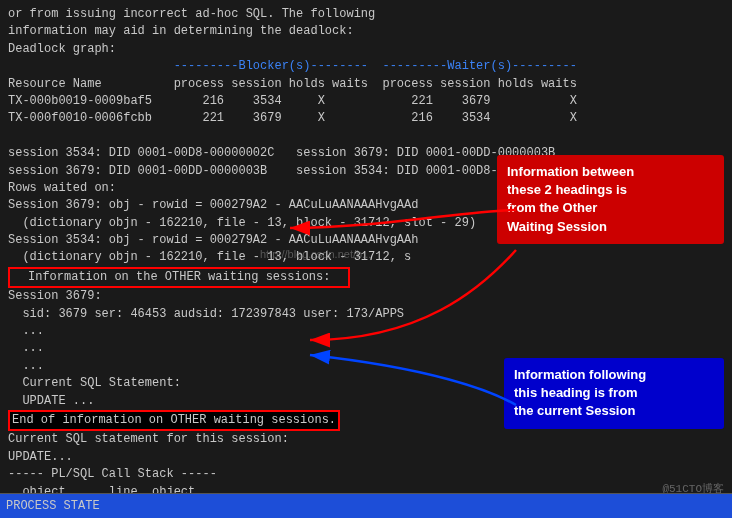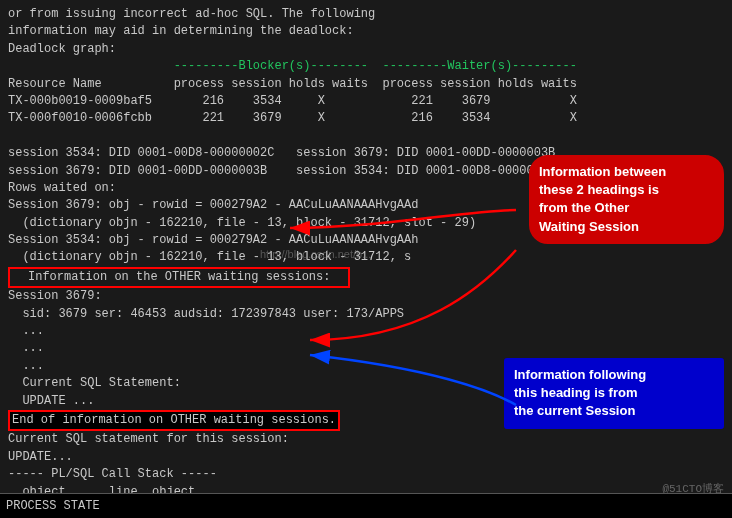--- a/index.html
+++ b/index.html
@@ -70,42 +70,42 @@
       font-family: Liberation Mono, monospace;
       font-size: 11px;
     }
 
     .bottom-bar {
       position: absolute;
       bottom: 0;
       left: 0;
       right: 0;
       height: 18px;
-      background: #000000;
+      background: #1d4ed8;
       border-top: 1px solid #555;
       display: flex;
       align-items: center;
       padding: 12px 6px;
     }
 
     .process-state-line {
       color: #c8c8c8;
       font-family: 'Courier New', Courier, monospace;
       font-size: 12px;
     }
   </style>
 </head>
 <body>
 
 <div class="terminal">
 
   <pre><span>or from issuing incorrect ad-hoc SQL. The following</span>
 <span>information may aid in determining the deadlock:</span>
 <span>Deadlock graph:</span>
-<span style="color:#22c55e;">                       ---------Blocker(s)--------  ---------Waiter(s)---------</span>
+<span style="color:#3b82f6;">                       ---------Blocker(s)--------  ---------Waiter(s)---------</span>
 <span>Resource Name          process session holds waits  process session holds waits</span>
 <span>TX-000b0019-0009baf5       216    3534     X            221    3679           X</span>
 <span>TX-000f0010-0006fcbb       221    3679     X            216    3534           X</span>
 <span></span>
 <span>session 3534: DID 0001-00D8-00000002C   session 3679: DID 0001-00DD-0000003B</span>
 <span>session 3679: DID 0001-00DD-0000003B    session 3534: DID 0001-00D8-00000002C</span>
 <span>Rows waited on:</span>
 <span>Session 3679: obj - rowid = 000279A2 - AACuLuAANAAAHvgAAd</span>
 <span>  (dictionary objn - 162210, file - 13, block - 31712, slot - 29)</span>
 <span>Session 3534: obj - rowid = 000279A2 - AACuLuAANAAAHvgAAh</span>
@@ -130,21 +130,21 @@
 
 
 
 
 </pre>
 
   <div class="watermark" style="top:248px; left:240px;margin-left:20px;">http://blog.csdn.net/b...</div>
 
   <div class="watermark2" style="bottom:22px; right:8px;">@51CTO博客</div>
 
-  <div class="annotation-red" style="top:155px; right:8px; width:195px;border-radius:19px;">
+  <div class="annotation-red" style="top:155px; right:8px; width:227px;">
     <span style="white-space:pre-line;">Information between
 these 2 headings is
 from the Other
 Waiting Session</span>
   </div>
 
   <div class="annotation-blue" style="top:358px; right:8px; width:220px;">
     <span style="white-space:pre-line;">Information following
 this heading is from
 the current  Session</span>

